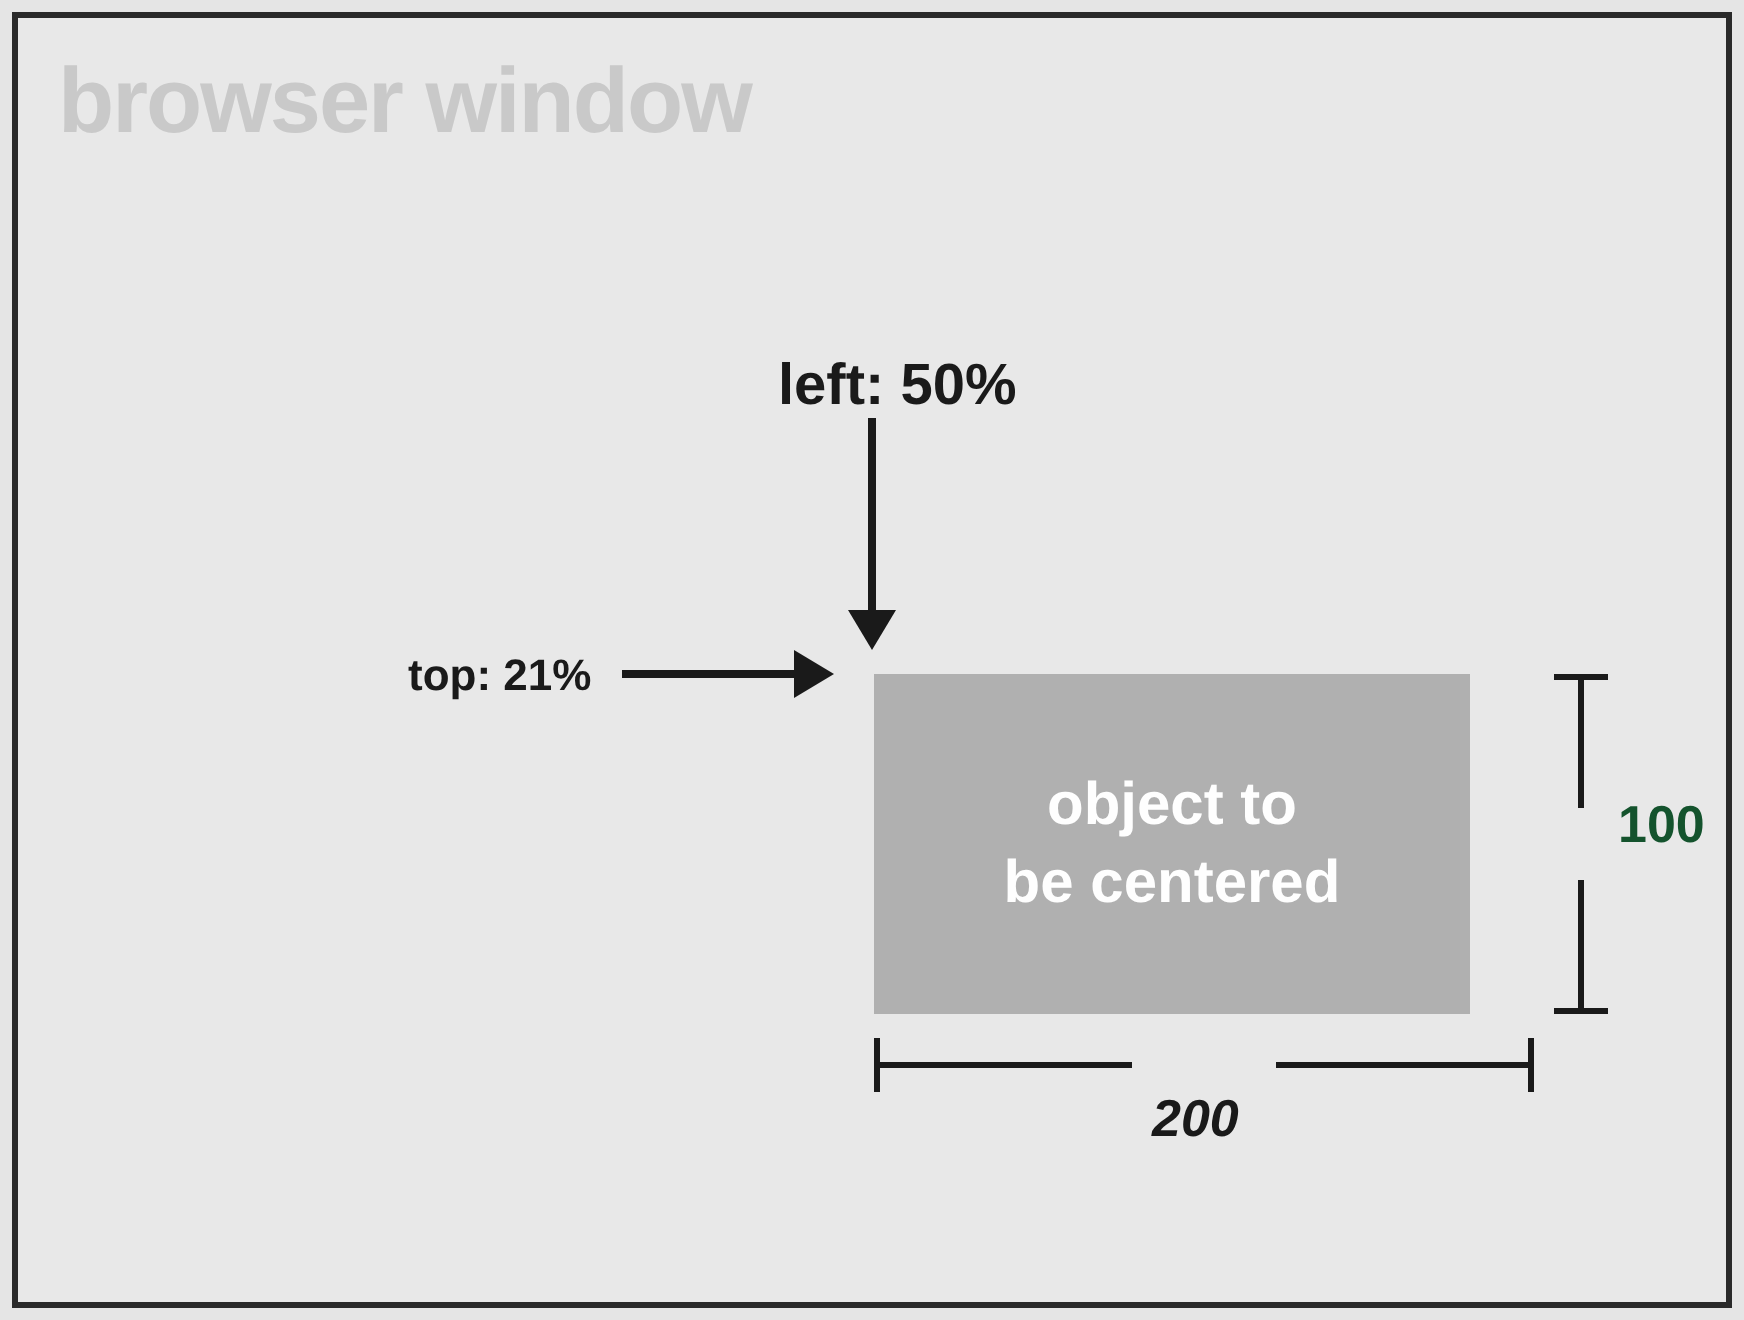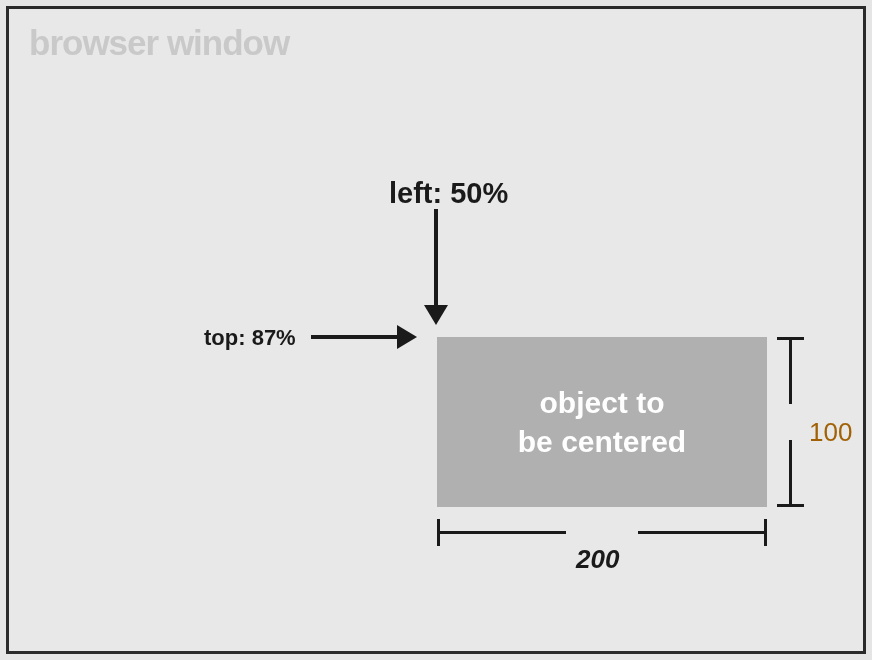--- a/index.html
+++ b/index.html
@@ -20,21 +20,21 @@
       left: 6px;
       right: 6px;
       bottom: 6px;
       border: 3px solid #2a2a2a;
       background: #e8e8e8;
     }
     .title {
       position: absolute;
       top: 14px;
       left: 20px;
-      font-size: 35px;
+      font-size: 46px;
       font-weight: 900;
       color: #c9c9c9;
       letter-spacing: -1px;
     }
     .label-left {
       position: absolute;
       top: 168px;
       left: 380px;
       font-size: 29px;
       font-weight: 900;
@@ -83,21 +83,21 @@
       width: 0;
       height: 0;
       border-top: 12px solid transparent;
       border-bottom: 12px solid transparent;
       border-left: 20px solid #1a1a1a;
     }
     .centered-box {
       position: absolute;
       top: 328px;
       left: 428px;
-      width: 330px;
+      width: 298px;
       height: 170px;
       background: #b0b0b0;
       display: flex;
       align-items: center;
       justify-content: center;
       text-align: center;
     }
     .centered-box-text {
       font-size: 30px;
       font-weight: 900;
@@ -124,25 +124,25 @@
     .dim-height-tick-bottom {
       position: absolute;
       top: 495px;
       left: 768px;
       width: 27px;
       height: 3px;
       background: #1a1a1a;
     }
     .dim-height-label {
       position: absolute;
-      top: 408px;
+      top: 388px;
       left: 800px;
       font-size: 26px;
-      font-weight: 400;
-      color: #a16207;
+      font-weight: 700;
+      color: #14532d;
     }
     .dim-width-line {
       position: absolute;
       top: 522px;
       left: 428px;
       width: 330px;
       height: 3px;
       background: #1a1a1a;
     }
     .dim-width-tick-left {
@@ -191,21 +191,21 @@
 <body>
 
 <div class="frame">
 
   <div class="title">browser window</div>
 
   <div class="label-left">left: 50%</div>
 
   <div class="arrow-down"></div>
 
-  <div class="label-top">top: 87%</div>
+  <div class="label-top">top: 21%</div>
 
   <div class="arrow-right"></div>
 
   <div class="centered-box">
     <div class="centered-box-text">object to
 be centered</div>
   </div>
 
   <div class="dim-height-tick-top"></div>
   <div class="dim-height-line"></div>

